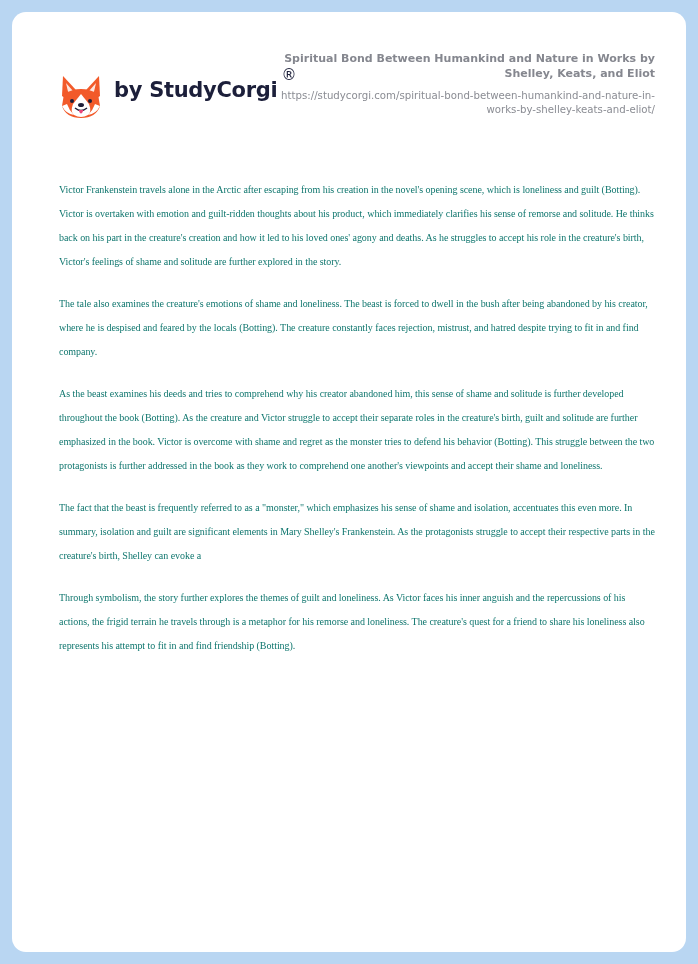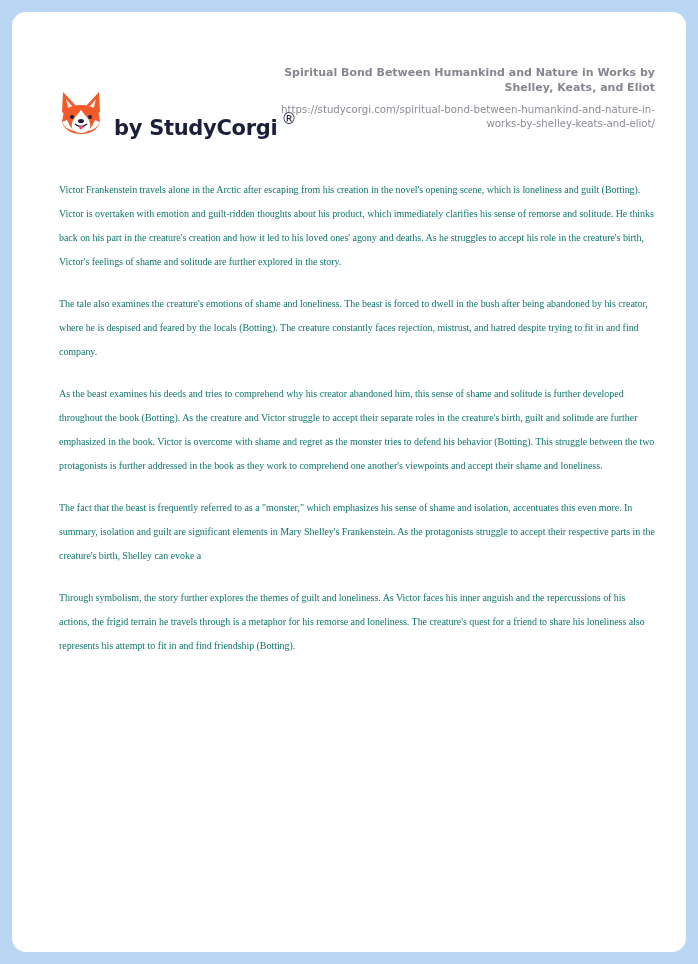--- a/index.html
+++ b/index.html
@@ -18,21 +18,21 @@
       border-radius: 14px;
       overflow: hidden;
     }
     .header {
       position: absolute;
       left: 0; top: 0; width: 674px; height: 140px;
     }
     .logo {
       position: absolute;
       left: 48px; top: 62px;
-      display: flex; align-items: flex-end; margin-top: 16px;
+      display: flex; align-items: flex-start;
     }
     .logo-icon { width: 42px; height: 46px; display: block; }
     .logo-text {
       margin-left: 12px;
       font-family: "DejaVu Sans", sans-serif;
       font-weight: bold;
       font-size: 21px;
       color: #1c1f3a;
       letter-spacing: -0.3px;
       position: relative;
@@ -41,21 +41,21 @@
     .logo-reg {
       font-family: "DejaVu Sans", sans-serif;
       font-size: 15px;
       color: #1c1f3a;
       position: relative;
       top: -8px;
       margin-left: 4px;
     }
     .doc-meta {
       position: absolute;
-      right: 31px; top: 54px;
+      right: 31px; top: 40px;
       width: 380px;
       text-align: right;
     }
     .doc-title {
       font-family: "DejaVu Sans", sans-serif;
       font-weight: bold;
       font-size: 11px;
       line-height: 14.5px;
       color: #85878f;
     }

